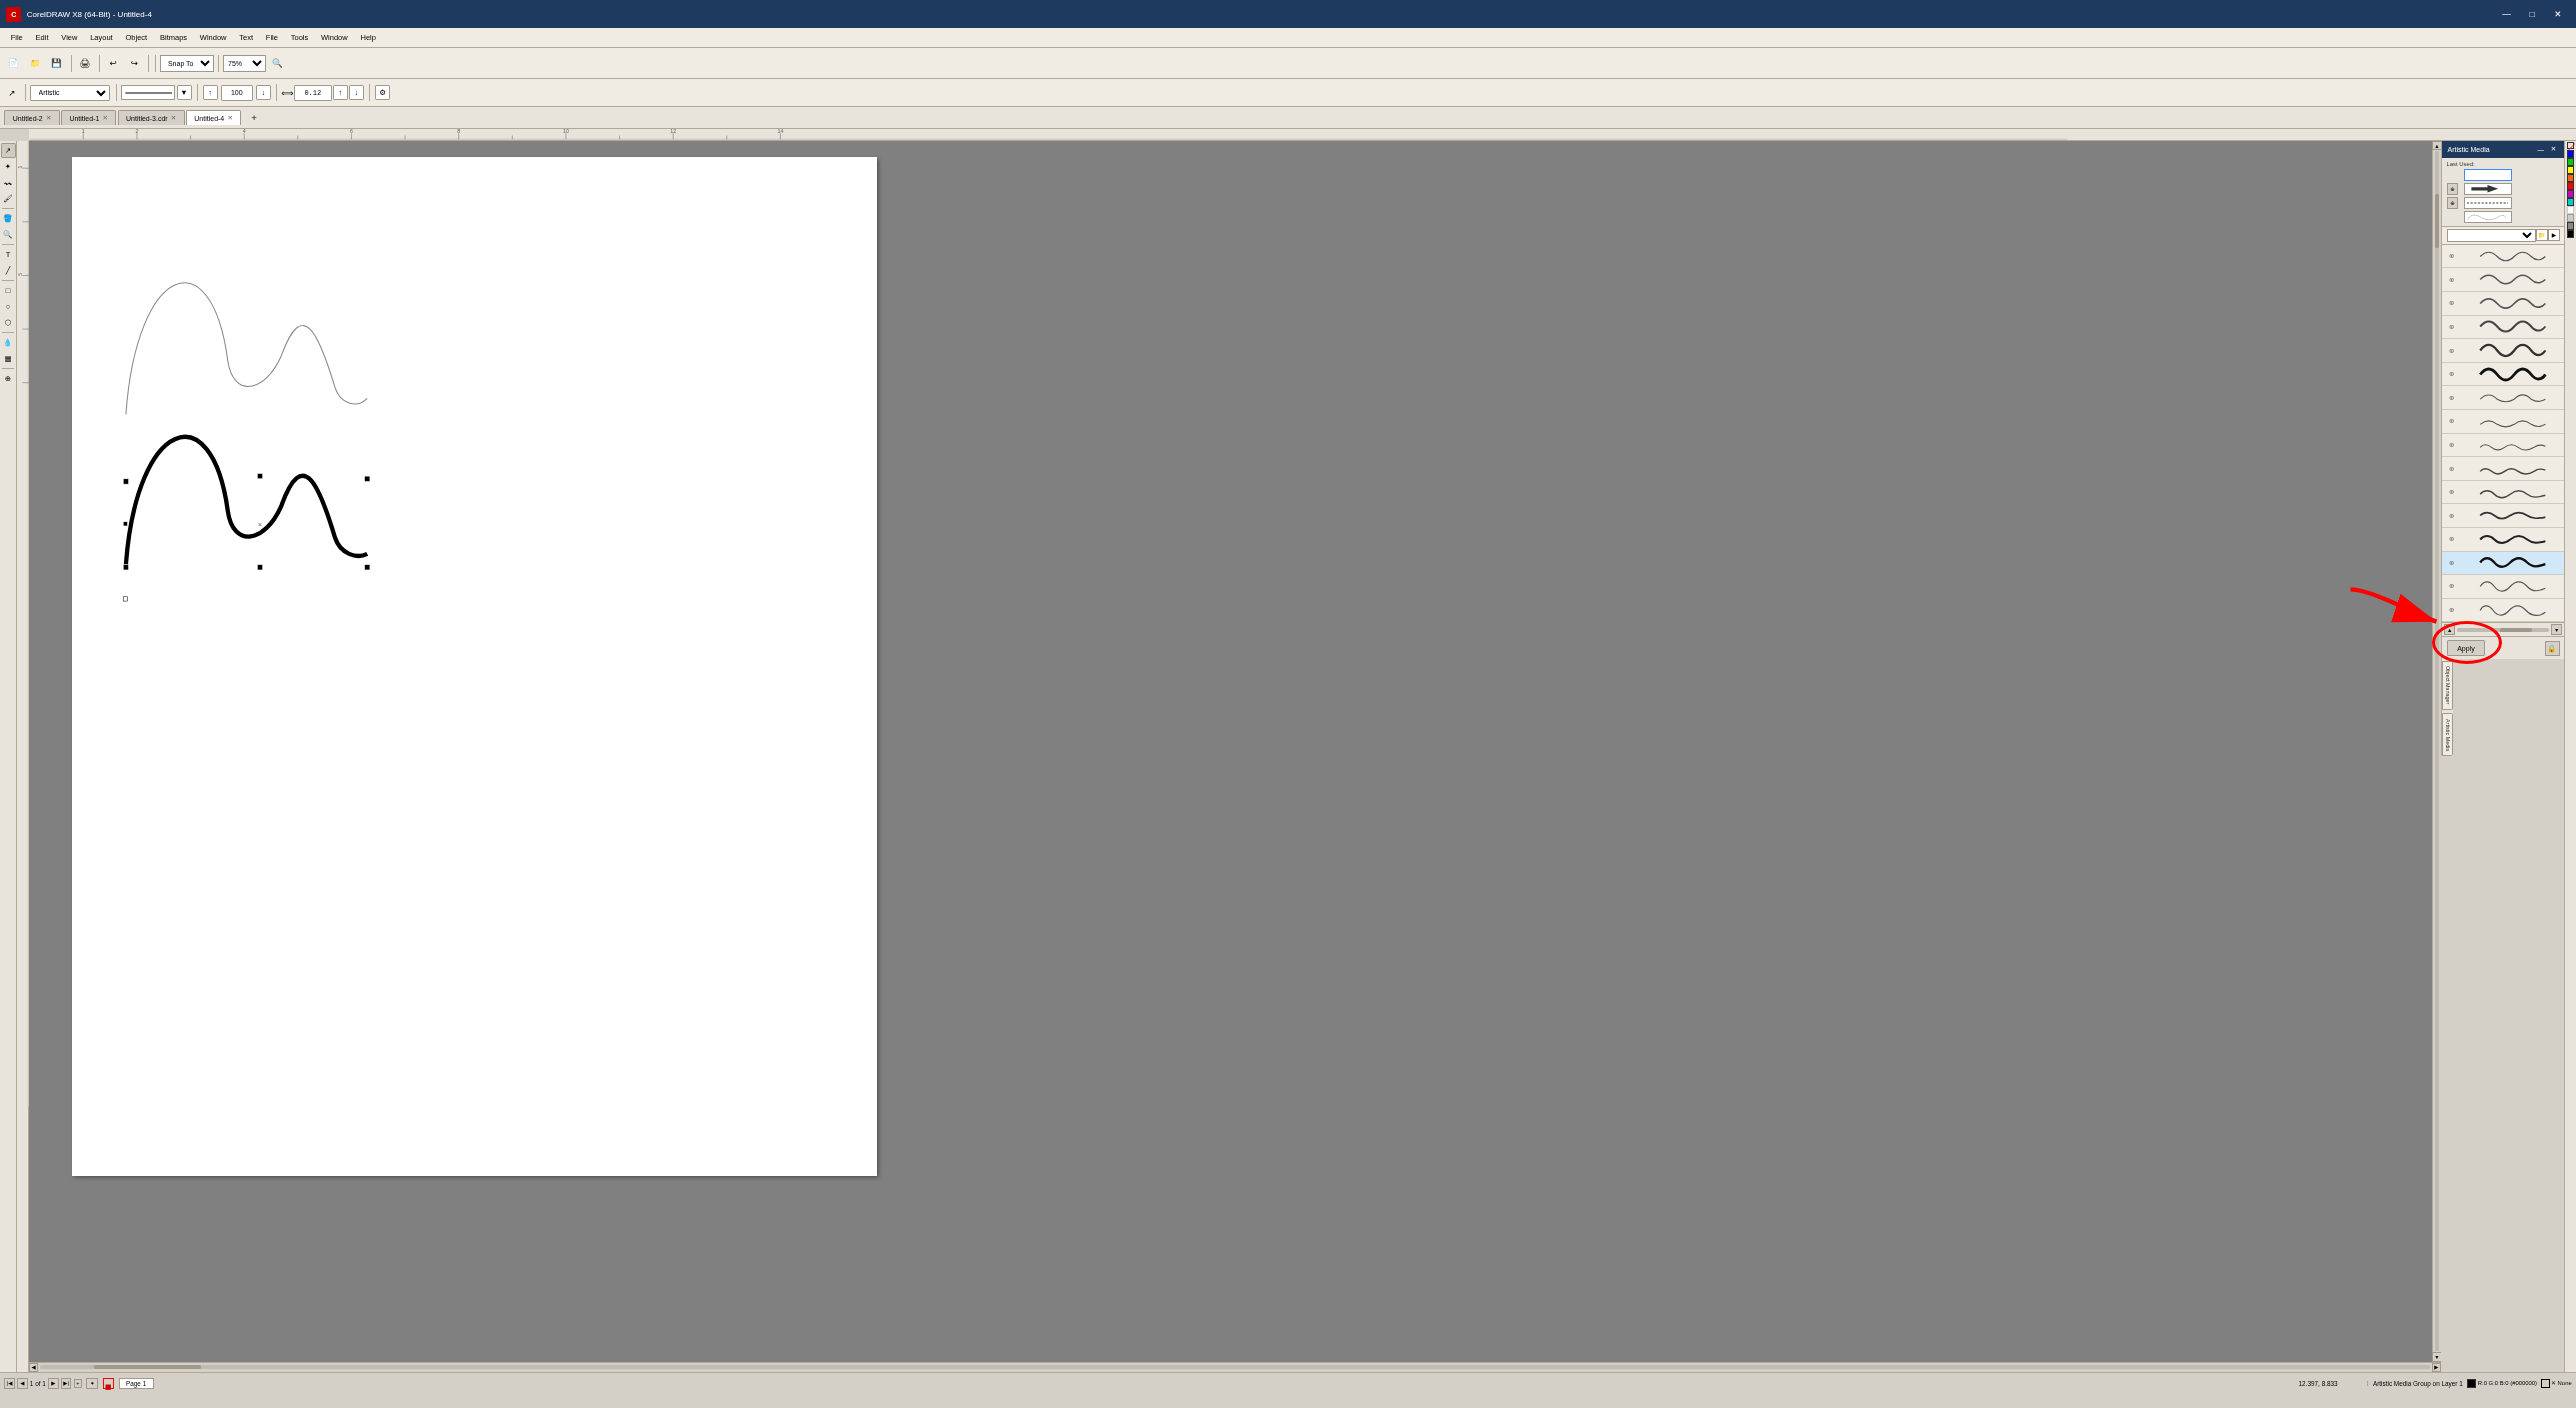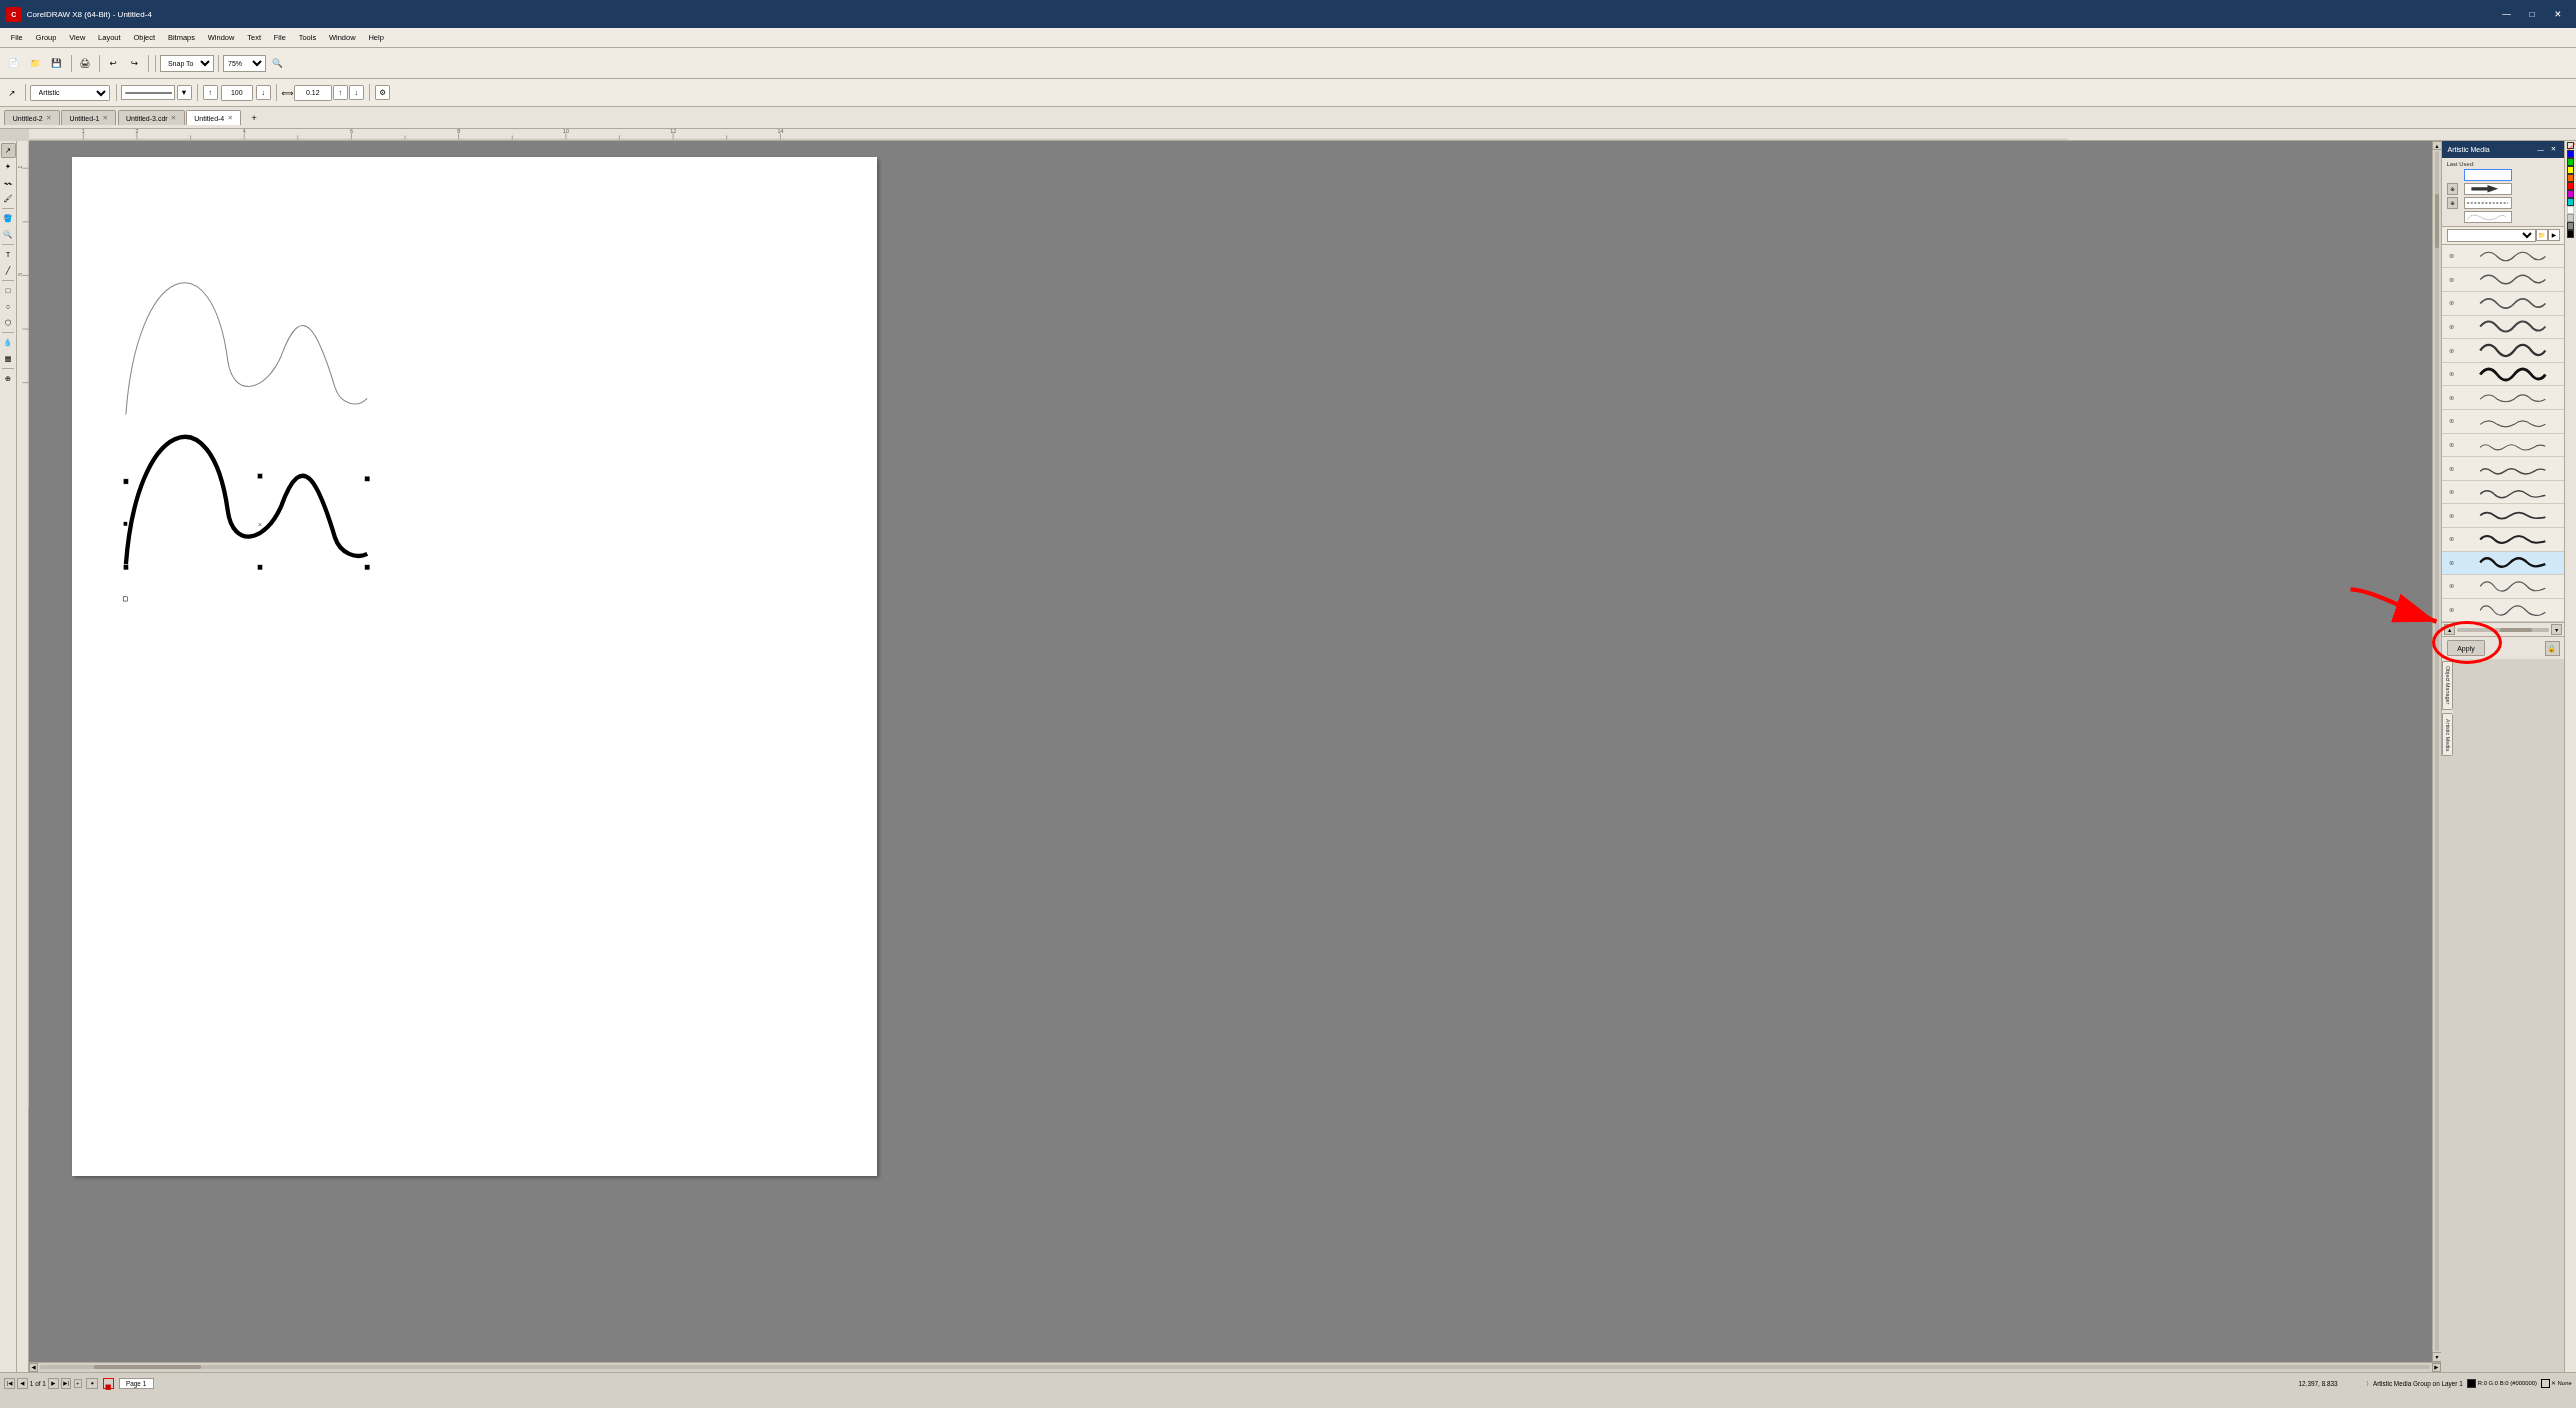--- a/index.html
+++ b/index.html
@@ -199,21 +199,21 @@
   </div>
   <div class="title-bar-buttons">
     <button class="title-btn">—</button>
     <button class="title-btn">□</button>
     <button class="title-btn close">✕</button>
   </div>
 </div>
 
 <div class="menu-bar">
   <span class="menu-item">File</span>
-  <span class="menu-item">Group</span>
+  <span class="menu-item">Edit</span>
   <span class="menu-item">View</span>
   <span class="menu-item">Layout</span>
   <span class="menu-item">Object</span>
   <span class="menu-item">Bitmaps</span>
   <span class="menu-item">Window</span>
   <span class="menu-item">Text</span>
   <span class="menu-item">File</span>
   <span class="menu-item">Tools</span>
   <span class="menu-item">Window</span>
   <span class="menu-item">Help</span>
@@ -264,21 +264,21 @@
     </div>
     <button class="prop-btn">▼</button>
   </div>
   <div class="toolbar-separator"></div>
   <button class="prop-btn">↑</button>
   <input class="prop-input" value="100" style="width: 32px;">
   <button class="prop-btn">↓</button>
   <div class="toolbar-separator"></div>
   <div style="display:flex;align-items:center;gap:1.1px">
     <div style="width:10.7px;height:15px;display:flex;align-items:center;justify-content:center;font-size:8.6px">⟺</div>
-    <input class="prop-input" value="0.12" style="width: 38px;">
+    <input class="prop-input" value="0.12" style="width: 38px; font-family: Liberation Mono, monospace;">
     <button class="prop-btn">↑</button>
     <button class="prop-btn">↓</button>
   </div>
   <div class="toolbar-separator"></div>
   <button class="prop-btn">⚙</button>
 </div>
 
 <div class="tabs-bar">
   <div class="tab">
     <span>Untitled-2</span>

